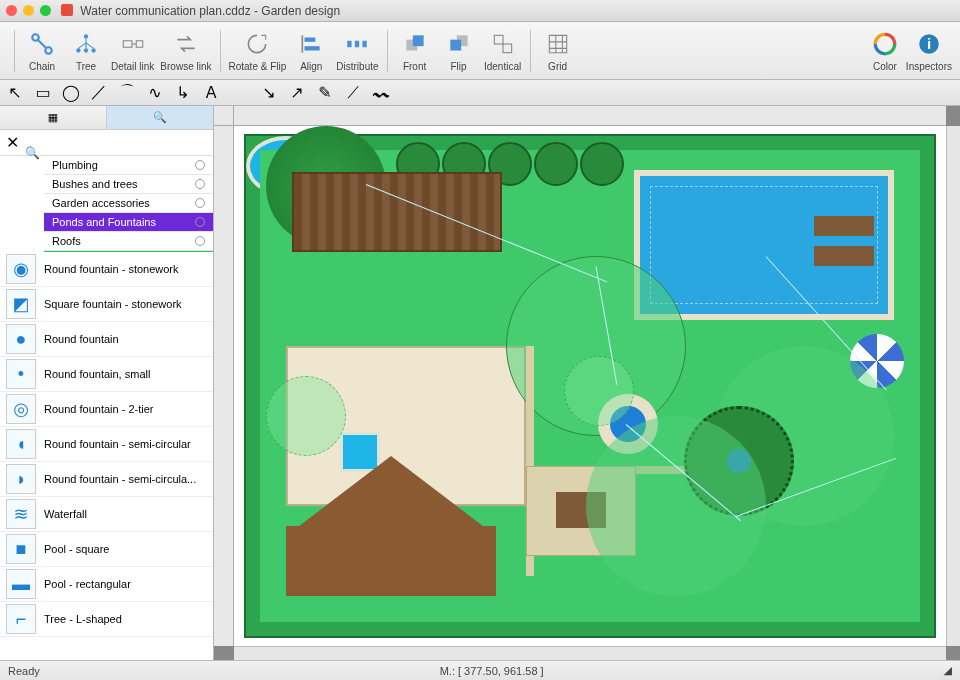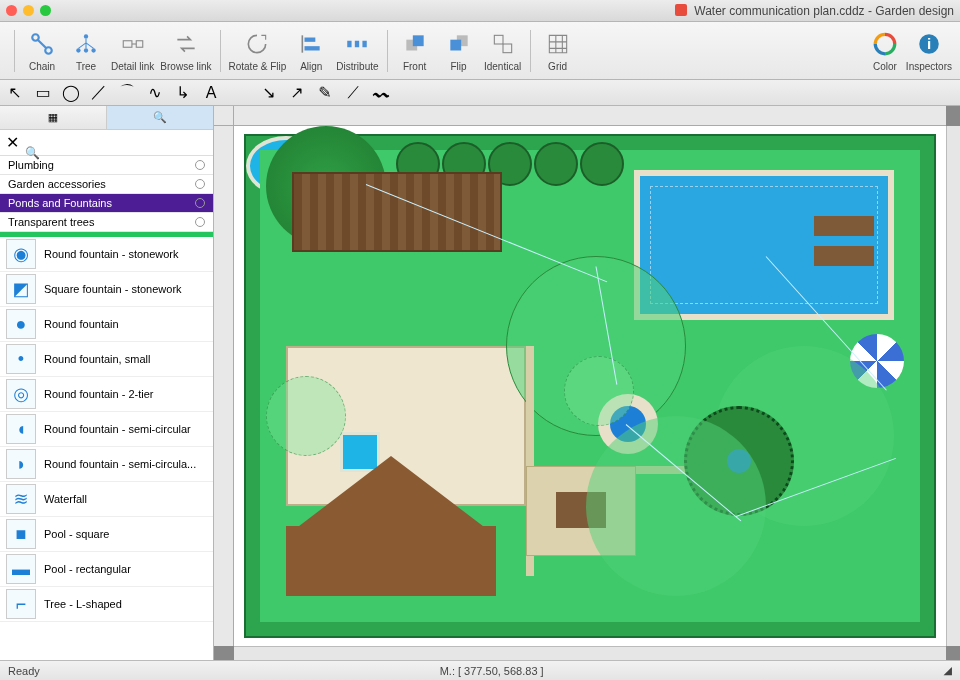--- a/index.html
+++ b/index.html
@@ -3,21 +3,21 @@
 <meta charset="utf-8">
 <style>
 * { box-sizing: border-box; margin: 0; padding: 0; font-family: "Lucida Grande", Arial, sans-serif; }
 body { width: 960px; height: 680px; overflow: hidden; background: #fff; }
 
 
 .titlebar { height: 22px; background: linear-gradient(#ececec,#d9d9d9); border-bottom: 1px solid #b5b5b5; display: flex; align-items: center; padding: 0 6px; font-size: 12px; color: #444; }
 .traffic { display: flex; gap: 6px; margin-right: 10px; }
 .tdot { width: 11px; height: 11px; border-radius: 50%; }
 .tdot.r { background: #ff5f57; } .tdot.y { background: #ffbd2e; } .tdot.g { background: #28c840; }
-.title-center { flex: 1; text-align: right; }
+.title-center { flex: 1; text-align: left; }
 .title-icon { display:inline-block; width:12px; height:12px; background:#e74c3c; border-radius:2px; margin-right:4px; vertical-align:-1px; }
 
 
 .toolbar { height: 58px; background: linear-gradient(#f6f6f6,#e8e8e8); border-bottom: 1px solid #b5b5b5; display: flex; align-items: center; padding: 2px 8px; gap: 2px; font-size: 10px; }
 .tbgroup { display: flex; align-items: flex-end; gap: 6px; }
 .tbitem { display: flex; flex-direction: column; align-items: center; justify-content: flex-end; min-width: 38px; cursor: pointer; color:#444; }
 .tbitem .ic { width: 28px; height: 28px; margin-bottom: 3px; display:flex; align-items:center; justify-content:center; }
 .tbsep { width: 1px; height: 42px; background: #c0c0c0; margin: 0 6px; }
 .spacer { flex: 1; }
 
@@ -33,24 +33,24 @@
 
 
 .sidebar { width: 214px; border-right:1px solid #b5b5b5; display:flex; flex-direction:column; background:#fff; }
 .side-tabs { height:24px; display:flex; border-bottom:1px solid #ccc; background:linear-gradient(#f4f4f4,#e6e6e6); }
 .side-tab { flex:1; display:flex; align-items:center; justify-content:center; font-size:11px; border-right:1px solid #ccc; cursor:pointer; }
 .side-tab:last-child{border-right:none;}
 .search-row { height:26px; display:flex; align-items:center; padding:0 6px; border-bottom:1px solid #ddd; }
 .search-row input { flex:1; height:20px; border:1px solid #ccc; border-radius:10px; padding:0 20px 0 22px; font-size:11px; background:#fff; }
 .sr-wrap{position:relative;flex:1;}
 .sr-wrap .mg{position:absolute;left:6px;top:3px;color:#999;font-size:12px;}
-.cat-list { border-bottom:5px solid #22c55e; }
+.cat-list { border-bottom:1px solid #22c55e;margin-left:44px; }
 .cat { height:19px; padding:0 8px; display:flex; align-items:center; font-size:11px; border-bottom:1px solid #e4e4e4; cursor:pointer; justify-content:space-between; }
 .cat .dot{ width:10px;height:10px;border:1px solid #999;border-radius:50%; }
-.cat.sel { background:#4c1d95; color:#fff;align-items:center; }
+.cat.sel { background:#6d28d9; color:#fff;align-items:center; }
 .shape-list { flex:1; overflow-y:auto; }
 .shape { height:35px; display:flex; align-items:center; padding:0 6px; border-bottom:1px solid #eee; font-size:11px; cursor:pointer; gap:8px; }
 .shape .thumb { width:30px; height:30px; border:1px solid #ccc; background:#f4fbff; display:flex; align-items:center; justify-content:center; }
 
 
 .canvas-wrap { flex:1; background:#888; display:flex; position:relative; }
 .ruler-corner{position:absolute;left:0;top:0;width:20px;height:20px;background:#e8e8e8;border-right:1px solid #aaa;border-bottom:1px solid #aaa;z-index:3;}
 .ruler-h{position:absolute;left:20px;right:14px;top:0;height:20px;background:#e8e8e8;border-bottom:1px solid #aaa;z-index:2;}
 .ruler-v{position:absolute;left:0;top:20px;bottom:14px;width:20px;background:#e8e8e8;border-right:1px solid #aaa;z-index:2;}
 .canvas { position:absolute; left:20px; top:20px; right:14px; bottom:14px; background:#fff; overflow:hidden; }
@@ -283,29 +283,33 @@
       <div class="sr-wrap">
         <span class="mg">🔍</span>
       </div>
     </div>
     <div class="cat-list" id="cat-list">
         <div class="cat">
           <span>Plumbing</span>
           <span class="dot"></span>
         </div>
         <div class="cat">
+          <span>Bushes and trees</span>
+          <span class="dot"></span>
+        </div>
+        <div class="cat">
           <span>Garden accessories</span>
           <span class="dot"></span>
         </div>
         <div class="cat sel">
           <span>Ponds and Fountains</span>
           <span class="dot"></span>
         </div>
         <div class="cat">
-          <span>Transparent trees</span>
+          <span>Roofs</span>
           <span class="dot"></span>
         </div>
       </div>
     <div class="shape-list" id="shape-list">
         <div class="shape">
           <div class="thumb" style="color:#1e7fd6;font-size:18px">◉</div>
           <span>Round fountain - stonework</span>
         </div>
         <div class="shape">
           <div class="thumb" style="color:#1e7fd6;font-size:18px">◩</div>
@@ -396,15 +400,15 @@
         <div class="line" style="left:380px;top:288px;width:150px;transform:rotate(40deg)"></div>
         <div class="line" style="left:490px;top:380px;width:170px;transform:rotate(-20deg)"></div>
         <div class="line" style="left:520px;top:120px;width:180px;transform:rotate(48deg)"></div>
       </div>
     </div>
   </div>
 </div>
 
 <div class="status">
   <span>Ready</span>
-  <span class="mid">M.: [ 377.50, 568.83 ]</span>
+  <span class="mid">M.: [ 377.50, 961.58 ]</span>
   <span>◢</span>
 </div>
 
 </body></html>

